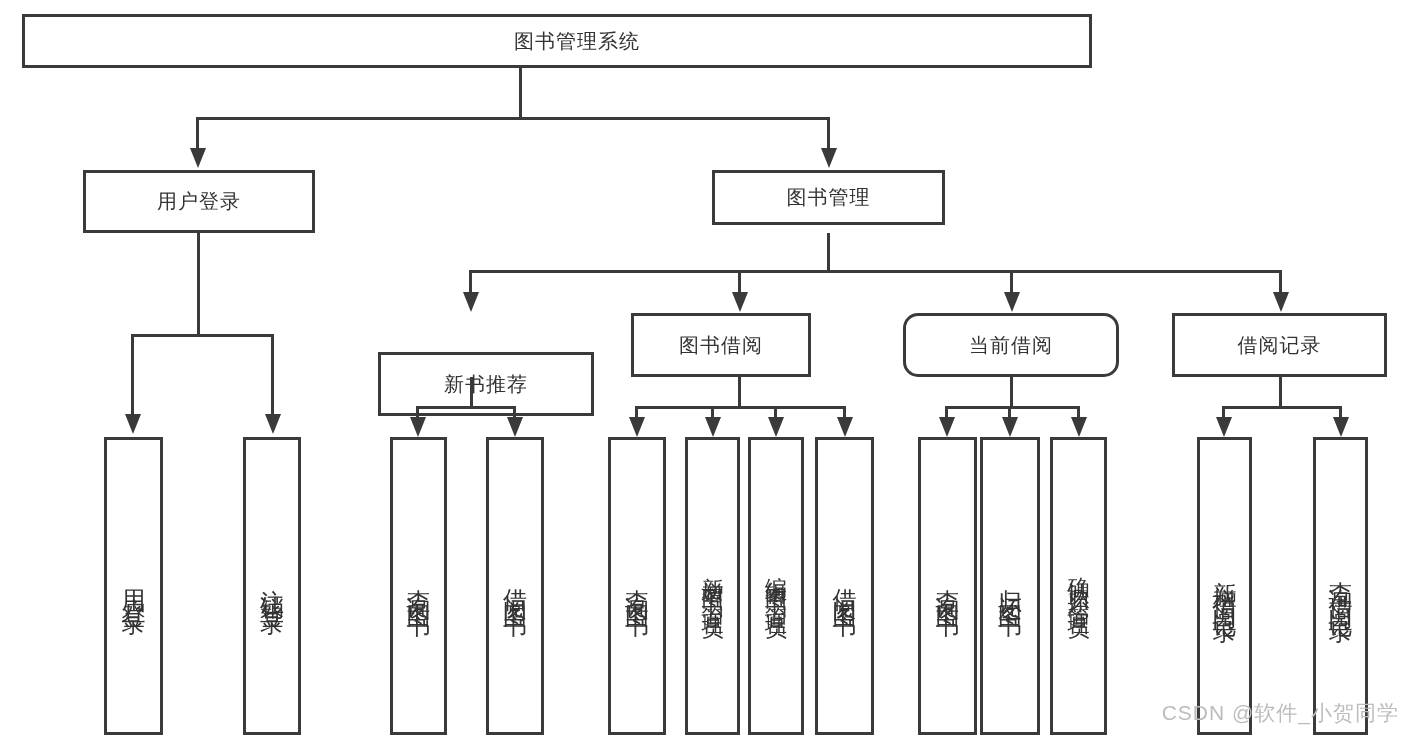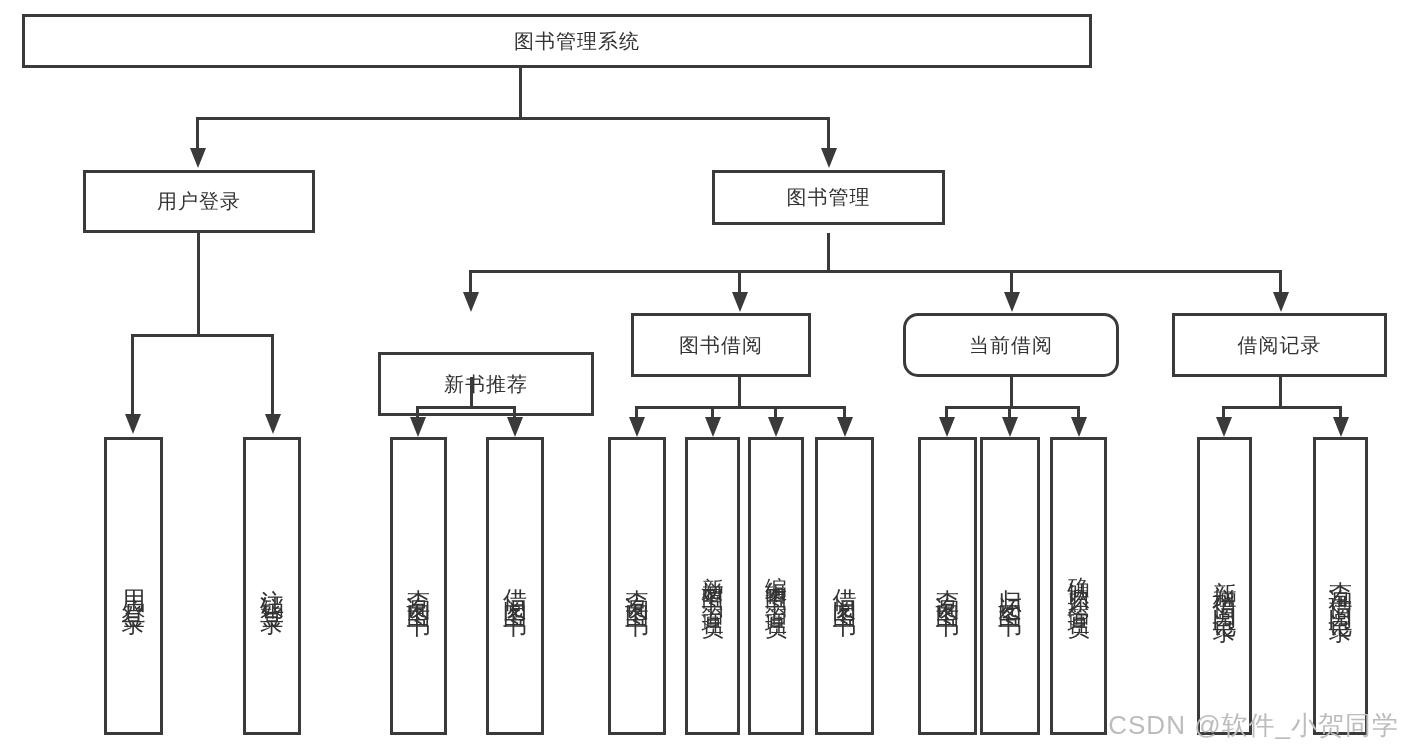--- a/index.html
+++ b/index.html
@@ -28,22 +28,22 @@
   .hline{position:absolute;height:3px;background:var(--line);}
   .vline{position:absolute;width:3px;background:var(--line);}
   .drop{position:absolute;width:3px;background:var(--line);}
   .drop::after{
     content:"";position:absolute;left:50%;top:100%;transform:translateX(-50%);
     width:0;height:0;
     border-left:8px solid transparent;border-right:8px solid transparent;
     border-top:20px solid var(--line);
   }
   .watermark{
-    position:absolute;right:6px;bottom:4px;z-index:5;
-    color:var(--watermark);font-size:26px;letter-spacing:1px;white-space:nowrap;margin-top:28px;
+    position:absolute;right:6px;bottom:20px;z-index:5;
+    color:var(--watermark);font-size:21px;letter-spacing:1px;white-space:nowrap;margin-top:28px;
   }
 </style>
 </head>
 <body>
 
 <div class="stage">
 
   <div class="node" style="left:22px;top:14px;width:1070px;height:54px;padding-left:40px;">图书管理系统</div>
 
   <div class="vline" style="left:519px;top:68px;height:52px;"></div>

